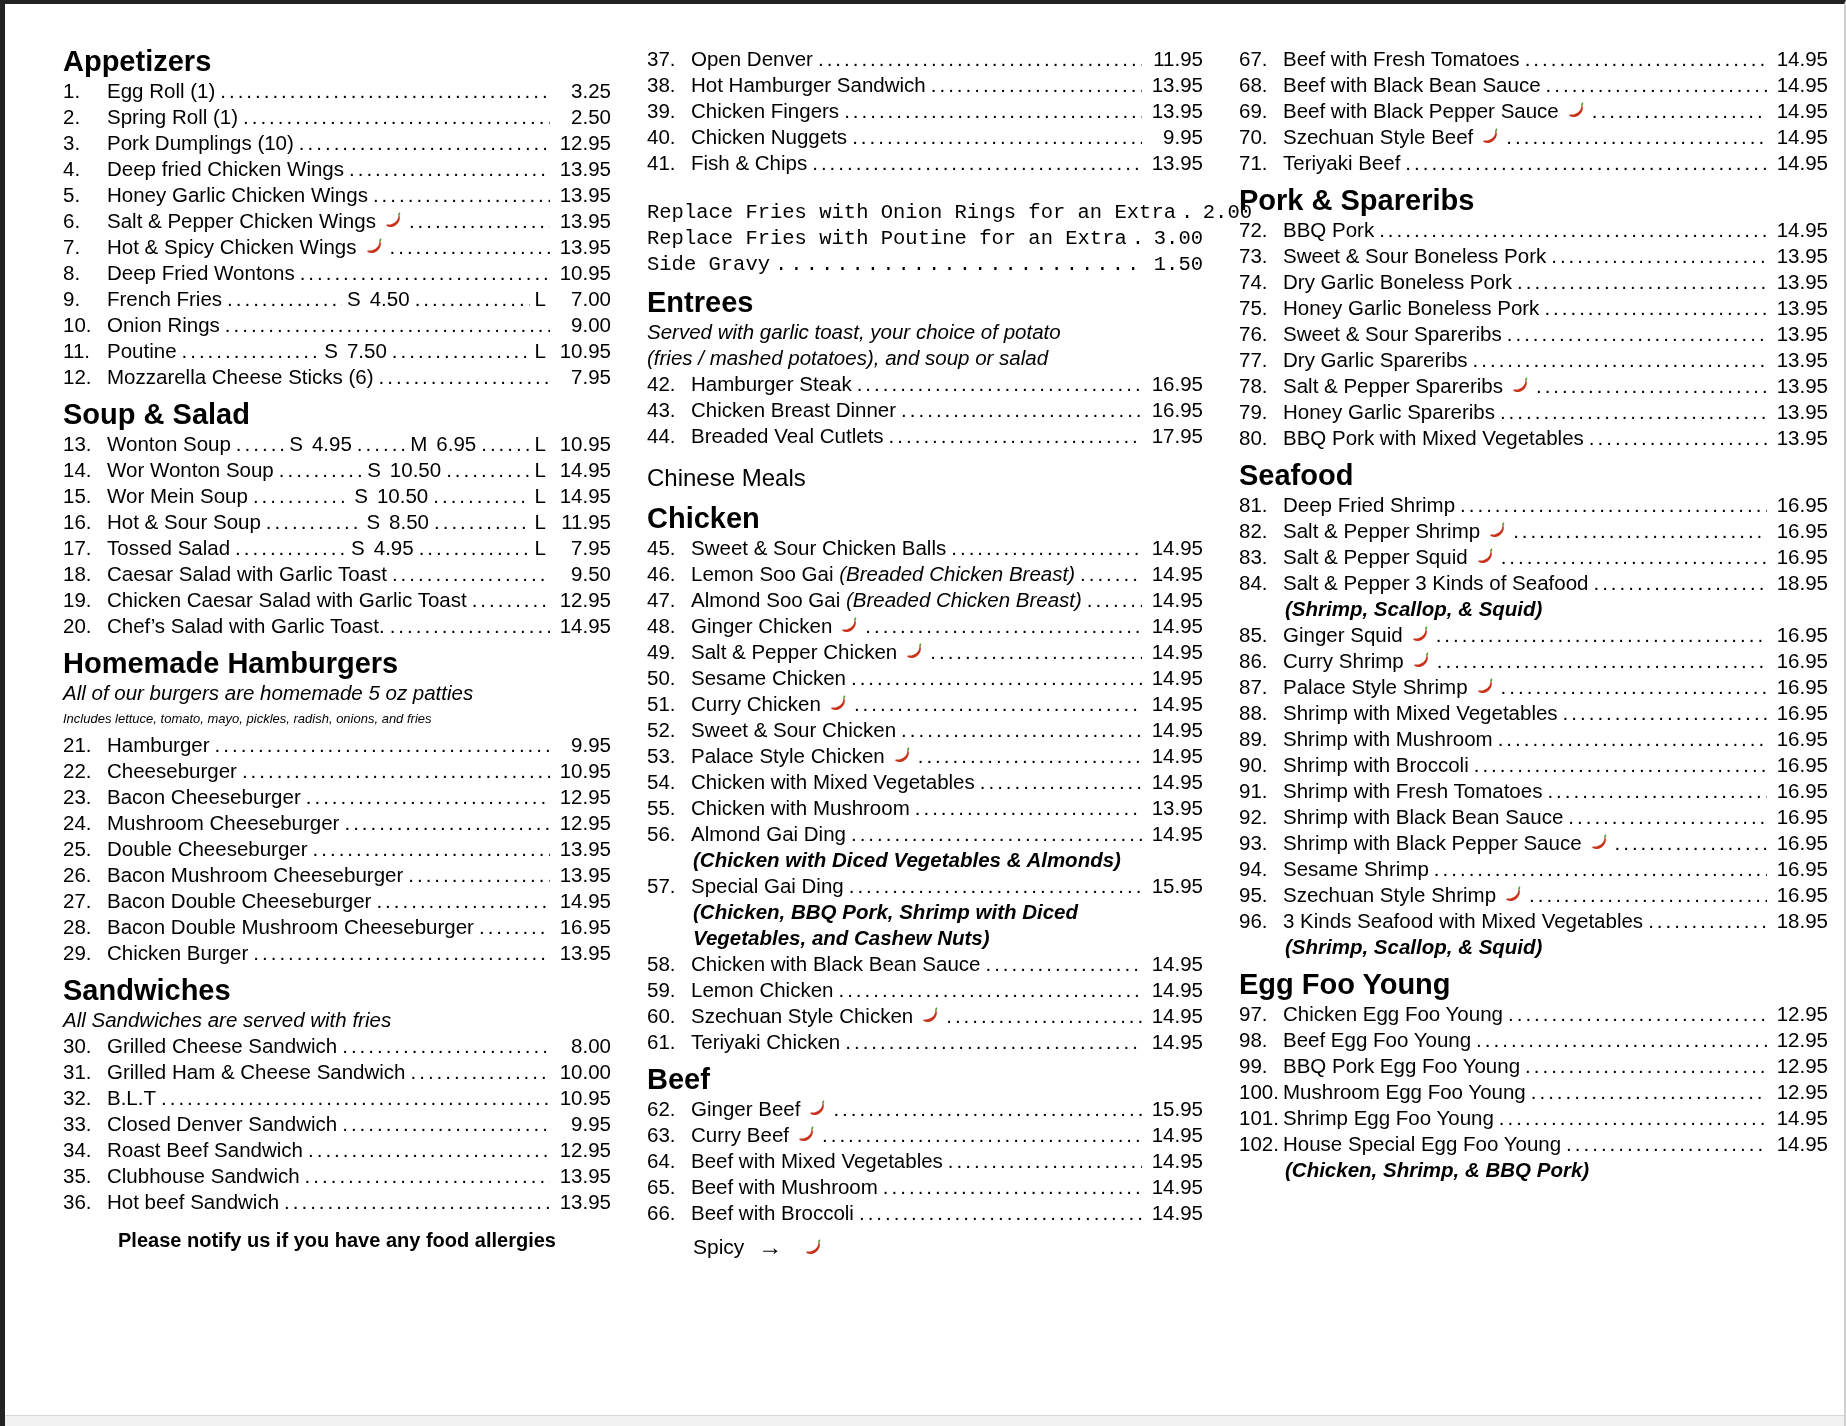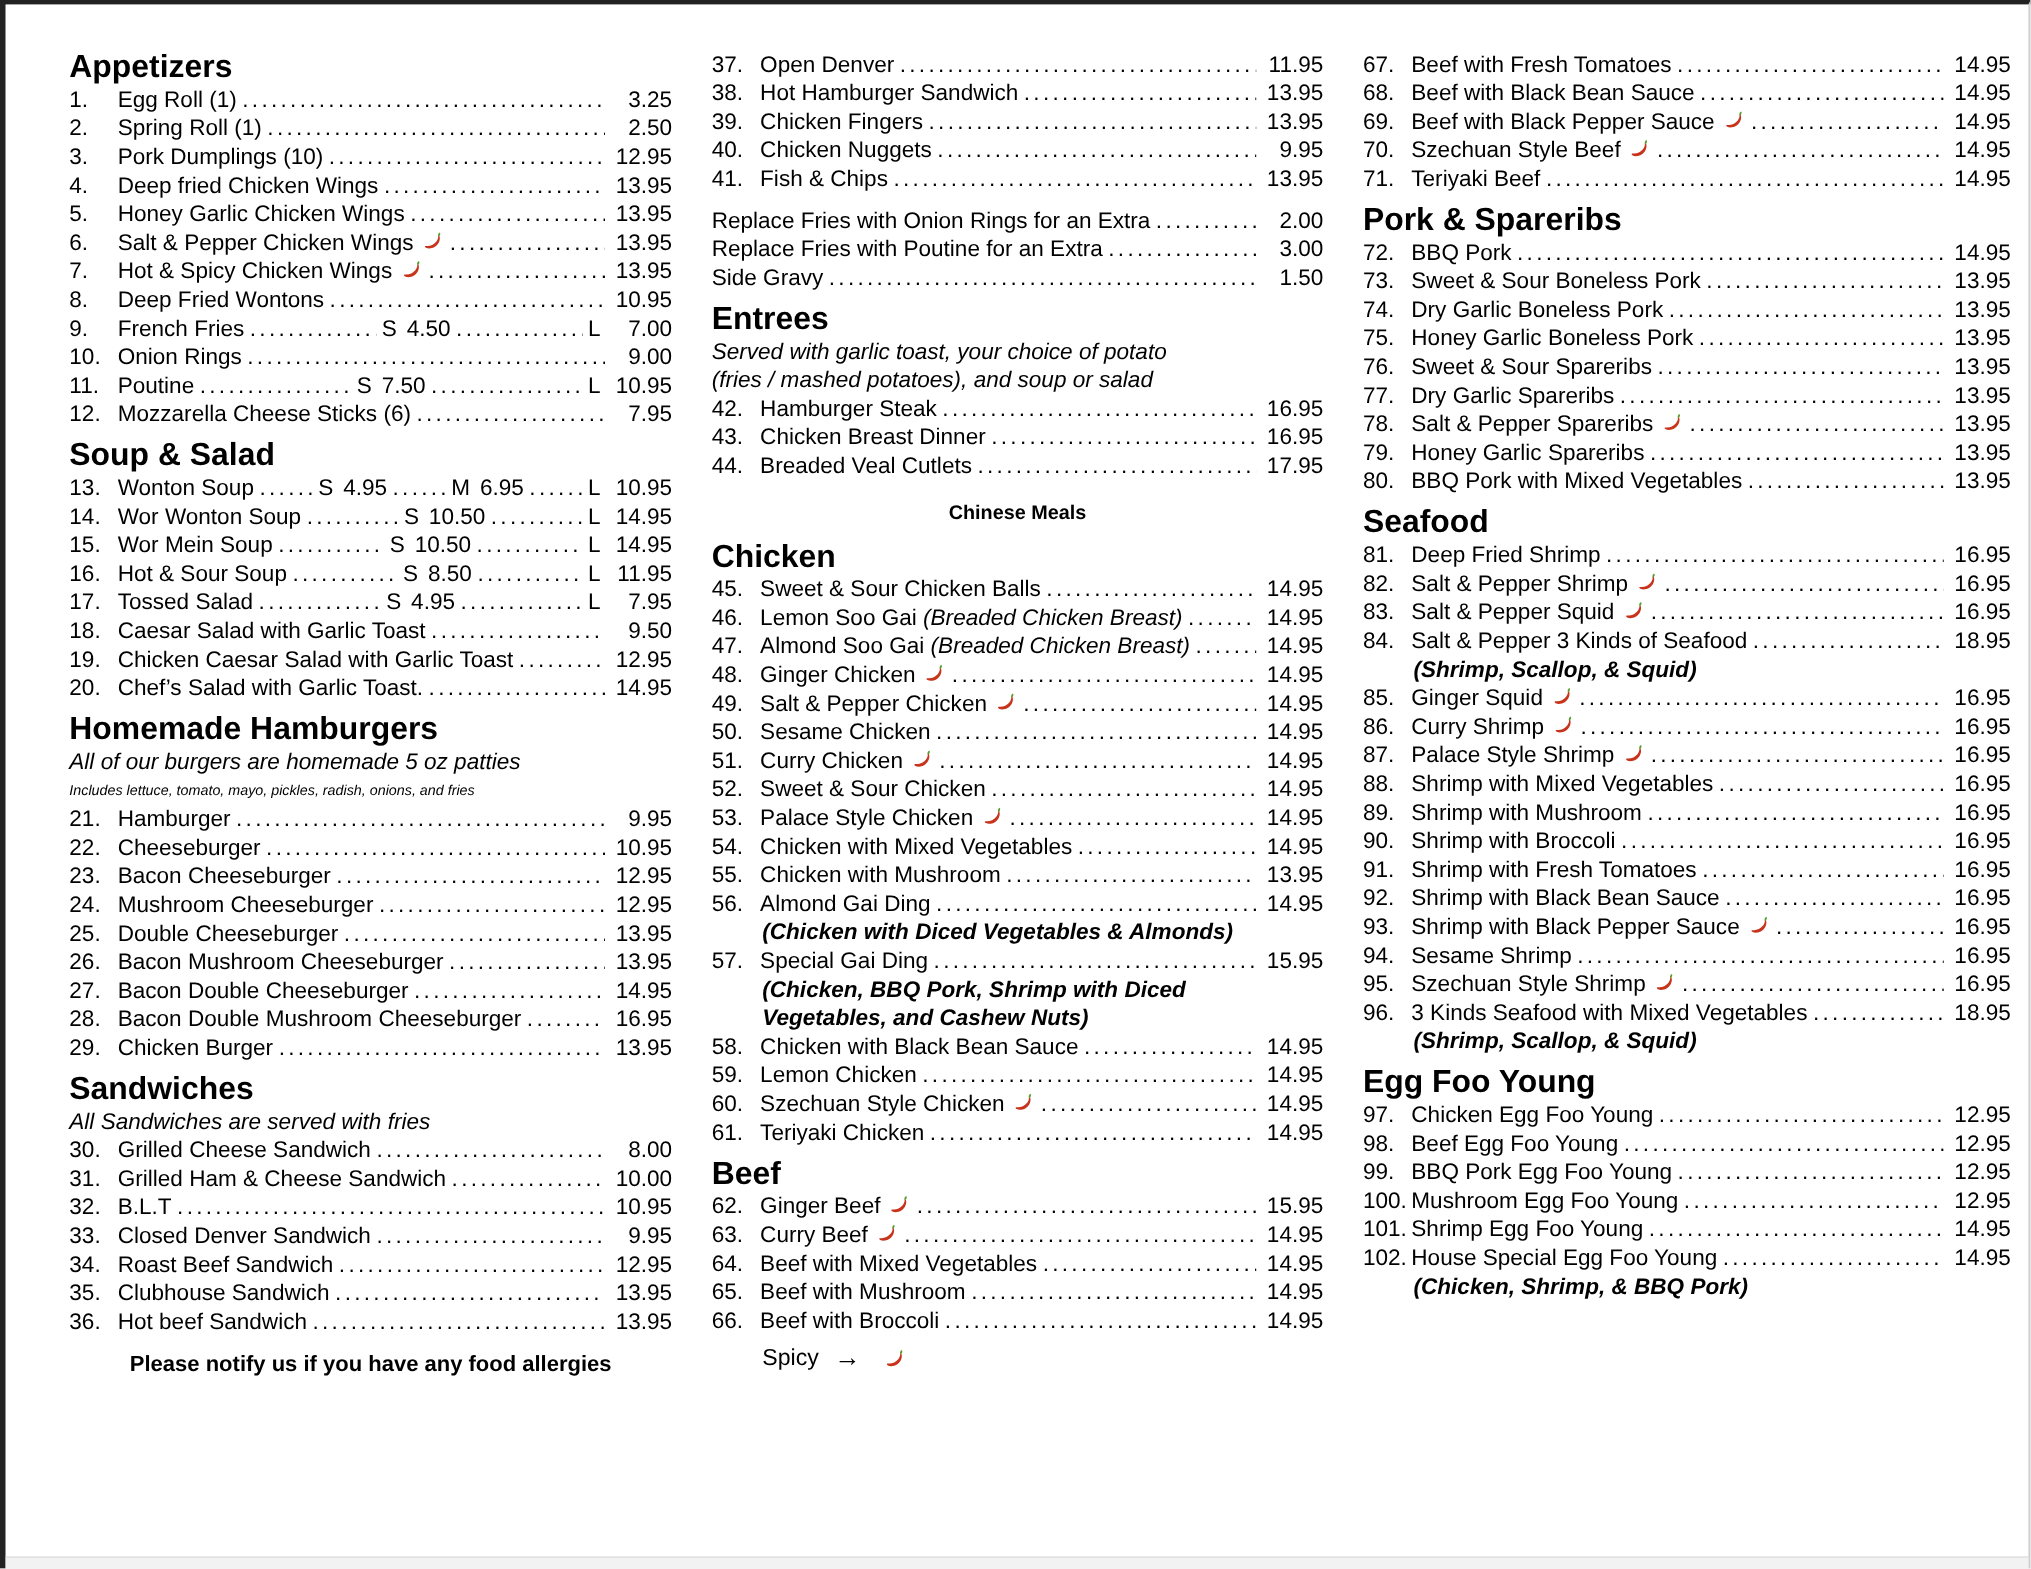--- a/index.html
+++ b/index.html
@@ -38,21 +38,21 @@
   .name { flex:0 0 auto; white-space:nowrap; }
   .paren { font-style:italic; }
   .dots { flex:1 1 auto; min-width:10px; overflow:hidden; white-space:nowrap; margin:0 5px; }
   .dots::after { content:"......................................................................................"; letter-spacing:3px; }
   .price { flex:0 0 auto; min-width:56px; text-align:right; }
   .size-label { flex:0 0 auto; margin-right:9px; }
   .size-price { flex:0 0 auto; }
 
   .sub { font-style:italic; padding-left:46px; white-space:nowrap;font-weight:bold; }
 
-  .center-heading { text-align:center; font-weight:bold; font-size:18px; margin:13px 0 3px 0; line-height:32px; }
+  .center-heading { text-align:left; font-weight:normal; font-size:24px; margin:13px 0 3px 0; line-height:32px; }
   .footer-note { text-align:center; font-weight:bold; font-size:20px; margin-top:12px; }
 
   .pepper { display:inline-block; width:21px; height:21px; margin-left:7px; vertical-align:-3px; flex:0 0 auto; }
   .pepper svg { width:100%; height:100%; display:block; }
 
   .spicy-legend { display:flex; align-items:center; gap:14px; padding-left:46px; margin-top:8px; }
   .spicy-label { font-weight:normal; font-size:21px; }
   .spicy-arrow { font-size:24px; }
 </style>
 </head>
@@ -357,21 +357,21 @@
             <span class="dots"></span>
             <span class="price">9.95</span>
           </div>
           <div class="row">
             <span class="no">41.</span>
             <span class="name"><span>Fish &amp; Chips</span></span>
             <span class="dots"></span>
             <span class="price">13.95</span>
           </div>
         </div>
-        <div class="section extras" style="margin-top: 12px;">
+        <div class="section extras" style="margin-top: 24px; font-family: Liberation Mono, monospace;">
           <div class="row">
             <span class="name"><span>Replace Fries with Onion Rings for an Extra</span></span>
             <span class="dots"></span>
             <span class="price">2.00</span>
           </div>
           <div class="row">
             <span class="name"><span>Replace Fries with Poutine for an Extra</span></span>
             <span class="dots"></span>
             <span class="price">3.00</span>
           </div>

